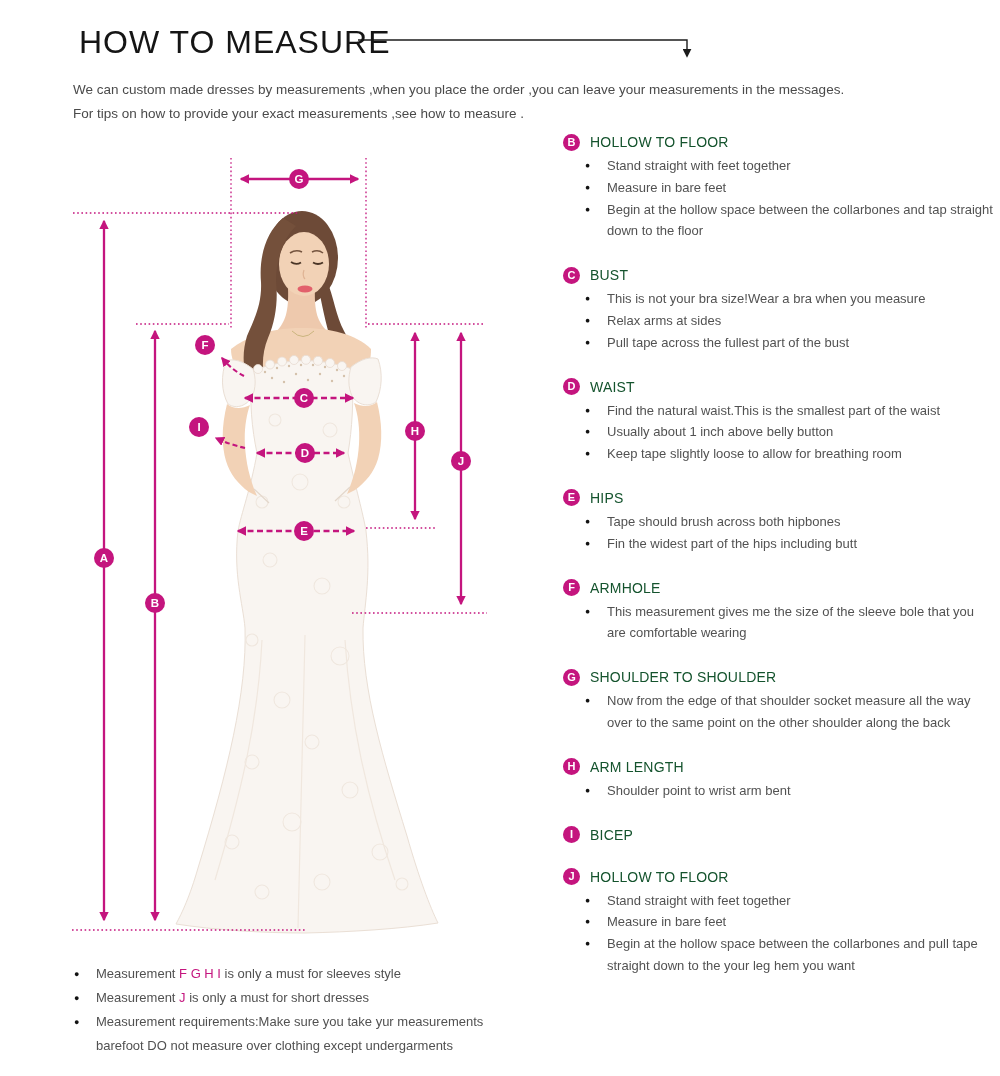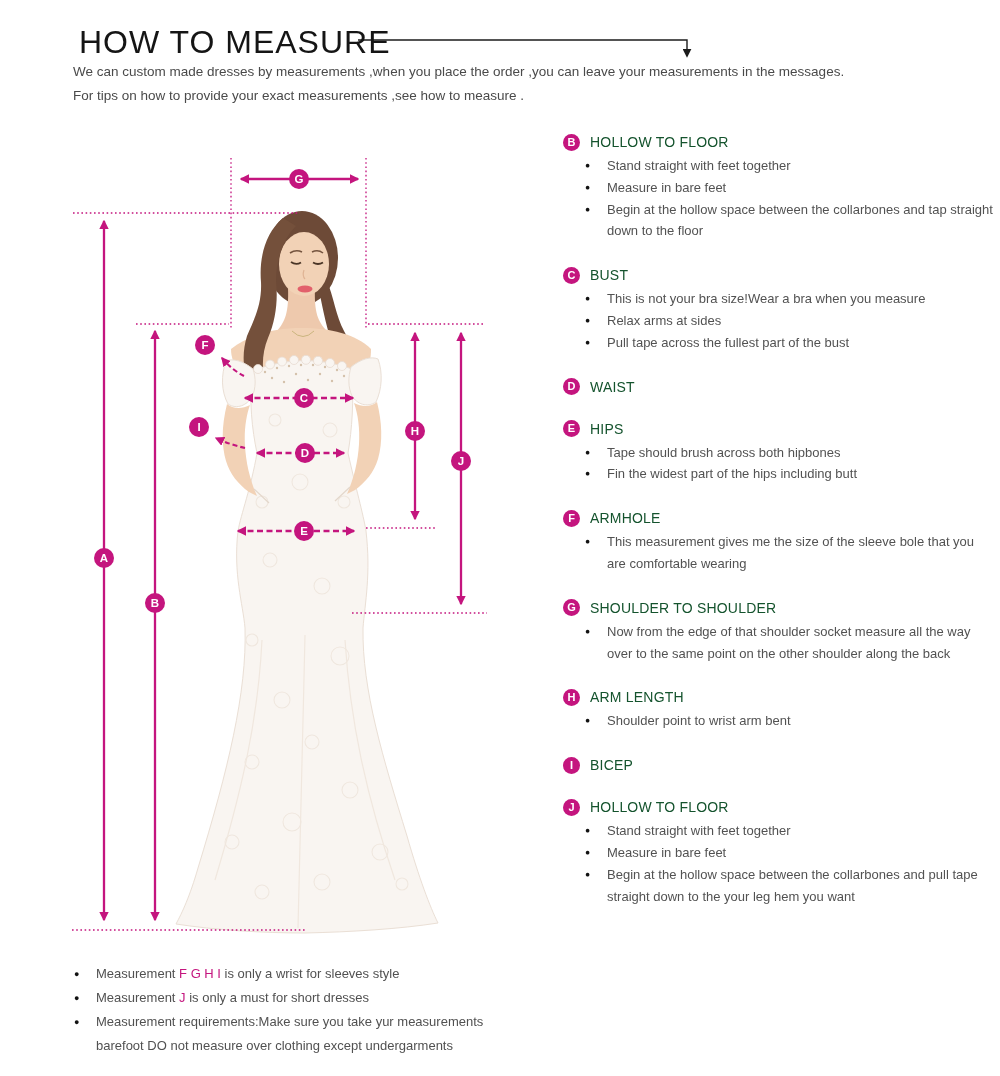--- a/index.html
+++ b/index.html
@@ -8,21 +8,21 @@
     font-family:"Liberation Sans",sans-serif;overflow:hidden;
   }
   .layer-svg{position:absolute;left:0;top:0;z-index:1;pointer-events:none;}
   .content{position:relative;z-index:2;}
 
   .page-title{
     position:absolute;left:71px;top:16px;margin:8px;
     font-size:32px;font-weight:400;color:#151515;letter-spacing:1px;
     white-space:nowrap;
   }
-  .intro{position:absolute;left:73px;top:60px;width:900px;
+  .intro{position:absolute;left:73px;top:78px;width:900px;
     font-size:13.5px;color:#4a4a4a;line-height:24px;}
   .intro p{margin:0;white-space:nowrap;}
 
   .mlist{position:absolute;left:563px;top:133px;width:432px;}
   .msection{margin:0 0 24px 0;}
   .mhead{display:flex;align-items:center;height:18px;}
   .badge{
     flex:0 0 auto;width:17px;height:17px;border-radius:50%;
     background:#c4157e;color:#ffffff;font-size:11px;font-weight:700;
     display:flex;align-items:center;justify-content:center;line-height:1;
@@ -266,20 +266,25 @@
         <li>Relax arms at sides</li>
         <li>Pull tape across the fullest part of the bust</li>
       </ul>
     </div>
 
     <div class="msection">
       <div class="mhead">
         <span class="badge">D</span>
         <span class="mtitle">WAIST</span>
       </div>
+      <ul>
+        <li>Find the natural waist.This is the smallest part of the waist</li>
+        <li>Usually about 1 inch above belly button</li>
+        <li>Keep tape slightly loose to allow for breathing room</li>
+      </ul>
     </div>
 
     <div class="msection">
       <div class="mhead">
         <span class="badge">E</span>
         <span class="mtitle">HIPS</span>
       </div>
       <ul>
         <li>Tape should brush across both hipbones</li>
         <li>Fin the widest part of the hips including butt</li>
@@ -332,21 +337,21 @@
         <li>Stand straight with feet together</li>
         <li>Measure in bare feet</li>
         <li>Begin at the hollow space between the collarbones and pull tape straight down to the your leg hem you want</li>
       </ul>
     </div>
 
   </div>
 
   <ul class="notes">
     <li>
-      <span>Measurement </span><span class="hl">F G H I</span><span> is only a wrist for sleeves style</span>
+      <span>Measurement </span><span class="hl">F G H I</span><span> is only a must for sleeves style</span>
     </li>
     <li>
       <span>Measurement </span><span class="hl">J</span><span> is only a must for short dresses</span>
     </li>
     <li>
       <span>Measurement requirements:Make sure you take yur measurements barefoot DO not measure over clothing except undergarments</span><span class="hl"></span><span></span>
     </li>
   </ul>
 
 </div>

